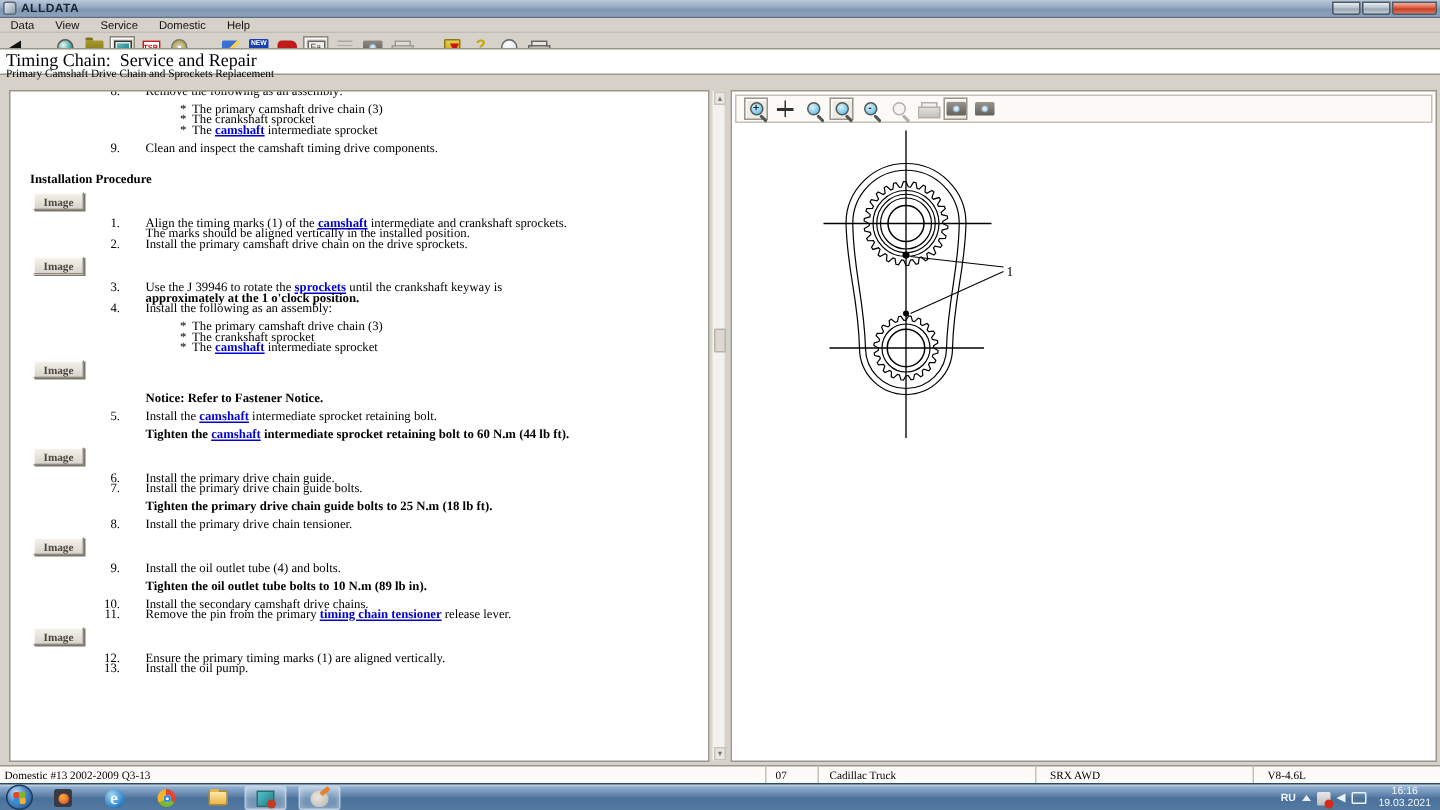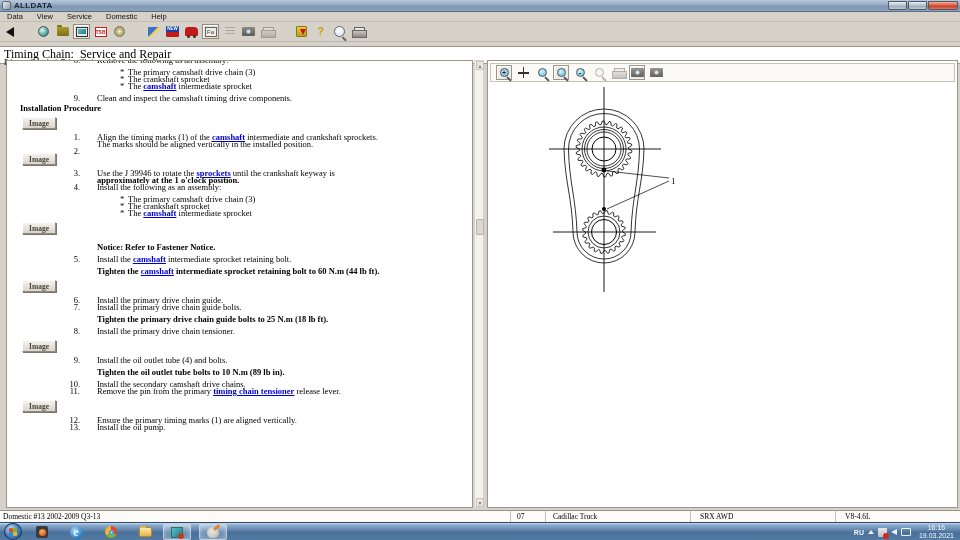--- a/index.html
+++ b/index.html
@@ -52,21 +52,21 @@
   .i-printer:before { content:""; position:absolute; left:2px; top:0; width:9px; height:4px; background:#e8e6df; border:1px solid #666; }
   .i-printer:after { content:""; position:absolute; left:0; top:3px; width:13px; height:6px; background:linear-gradient(180deg,#c9c5ba,#8f8b81); border:1px solid #666; }
   .i-printer.dim { opacity:.5; }
   .i-export { width:11px; height:11px; background:linear-gradient(180deg,#e8cf3a,#b99f1d); border:1px solid #8a7714; border-radius:1px; position:relative; }
   .i-export:before { content:""; position:absolute; left:3px; top:2px; width:0; height:0; border-left:3px solid transparent; border-right:3px solid transparent; border-top:6px solid #c11; }
   .i-key { color:#c9a40a; font-size:11px; font-weight:bold; line-height:11px; }
   .i-globesearch { width:11px; height:11px; border:1.5px solid #666; border-radius:50%; position:relative; background:radial-gradient(circle at 40% 35%,#fff,#cfe0ee); }
   .i-globesearch:before { content:""; position:absolute; right:-3px; bottom:-3px; width:5px; height:1.5px; background:#666; transform:rotate(45deg); }
 
   
-  #header { position:absolute; left:0; top:46px; width:960px; height:18px; background:#fff;
+  #header { position:absolute; left:0; top:32px; width:960px; height:18px; background:#fff;
     border:1px solid #9a968c; border-left:none; border-right:none; padding:1px 0 12px 4px; }
   #header .h1 { font-family:"Liberation Serif", serif; font-size:12px; color:#000; white-space:pre; line-height:12px; }
   #header .h2 { font-family:"Liberation Serif", serif; font-size:7.5px; color:#000; line-height:6px; }
 
   
   #doc-pane { position:absolute; left:6px; top:60px; width:467px; height:448px; background:#fff;
     border:1px solid #9a968c; overflow:hidden; }
   #doc-body { position:absolute; left:0; top:-4px; width:465px; font-family:"Liberation Serif", serif; font-size:8.5px; line-height:7px; color:#000; }
   .blk { position:relative; padding-left:90px; padding-right:10px; }
   .blk .num { position:absolute; left:40px; width:33px; text-align:right; }
@@ -225,25 +225,25 @@
     <div class="h2">Primary Camshaft Drive Chain and Sprockets Replacement</div>
   </div>
 
   <div id="doc-pane">
     <div id="doc-body">
         <div class="blk blk-step"><span class="num">8.</span><span>Remove the following as an assembly:</span></div>
         <div class="blk blk-bullet" style="margin-top: 5px;"><span class="marker">*</span><span>The primary camshaft drive chain (3)</span></div>
         <div class="blk blk-bullet"><span class="marker">*</span><span>The crankshaft sprocket</span></div>
         <div class="blk blk-bullet"><span class="marker">*</span><span>The </span><a href="#" class="doclink">camshaft</a><span> intermediate sprocket</span></div>
         <div class="blk blk-step" style="margin-top: 5px;"><span class="num">9.</span><span>Clean and inspect the camshaft timing drive components.</span></div>
-        <div class="blk blk-heading" style="margin-top: 3px;"><span class="b">Installation Procedure</span></div>
+        <div class="blk blk-heading" style="margin-top: 14px;"><span class="b">Installation Procedure</span></div>
         <button class="img-btn" style="margin-top: 5px;">Image</button>
         <div class="blk blk-step" style="margin-top: 5px;"><span class="num">1.</span><span>Align the timing marks (1) of the </span><a href="#" class="doclink">camshaft</a><span> intermediate and crankshaft sprockets.</span></div>
         <div class="blk blk-cont"><span>The marks should be aligned vertically in the installed position.</span></div>
-        <div class="blk blk-step"><span class="num">2.</span></div>
+        <div class="blk blk-step"><span class="num">2.</span><span>Install the primary camshaft drive chain on the drive sprockets.</span></div>
         <button class="img-btn" style="margin-top: 5px;">Image</button>
         <div class="blk blk-step" style="margin-top: 5px;"><span class="num">3.</span><span>Use the J 39946 to rotate the </span><a href="#" class="doclink">sprockets</a><span> until the crankshaft keyway is</span></div>
         <div class="blk blk-cont"><span class="b">approximately at the 1 o'clock position.</span></div>
         <div class="blk blk-step"><span class="num">4.</span><span>Install the following as an assembly:</span></div>
         <div class="blk blk-bullet" style="margin-top: 5px;"><span class="marker">*</span><span>The primary camshaft drive chain (3)</span></div>
         <div class="blk blk-bullet"><span class="marker">*</span><span>The crankshaft sprocket</span></div>
         <div class="blk blk-bullet"><span class="marker">*</span><span>The </span><a href="#" class="doclink">camshaft</a><span> intermediate sprocket</span></div>
         <button class="img-btn" style="margin-top: 5px;">Image</button>
         <div class="blk blk-notice" style="margin-top: 10px;"><span class="b">Notice:</span><span> Refer to Fastener Notice.</span></div>
         <div class="blk blk-step" style="margin-top: 5px;"><span class="num">5.</span><span>Install the </span><a href="#" class="doclink">camshaft</a><span> intermediate sprocket retaining bolt.</span></div>

